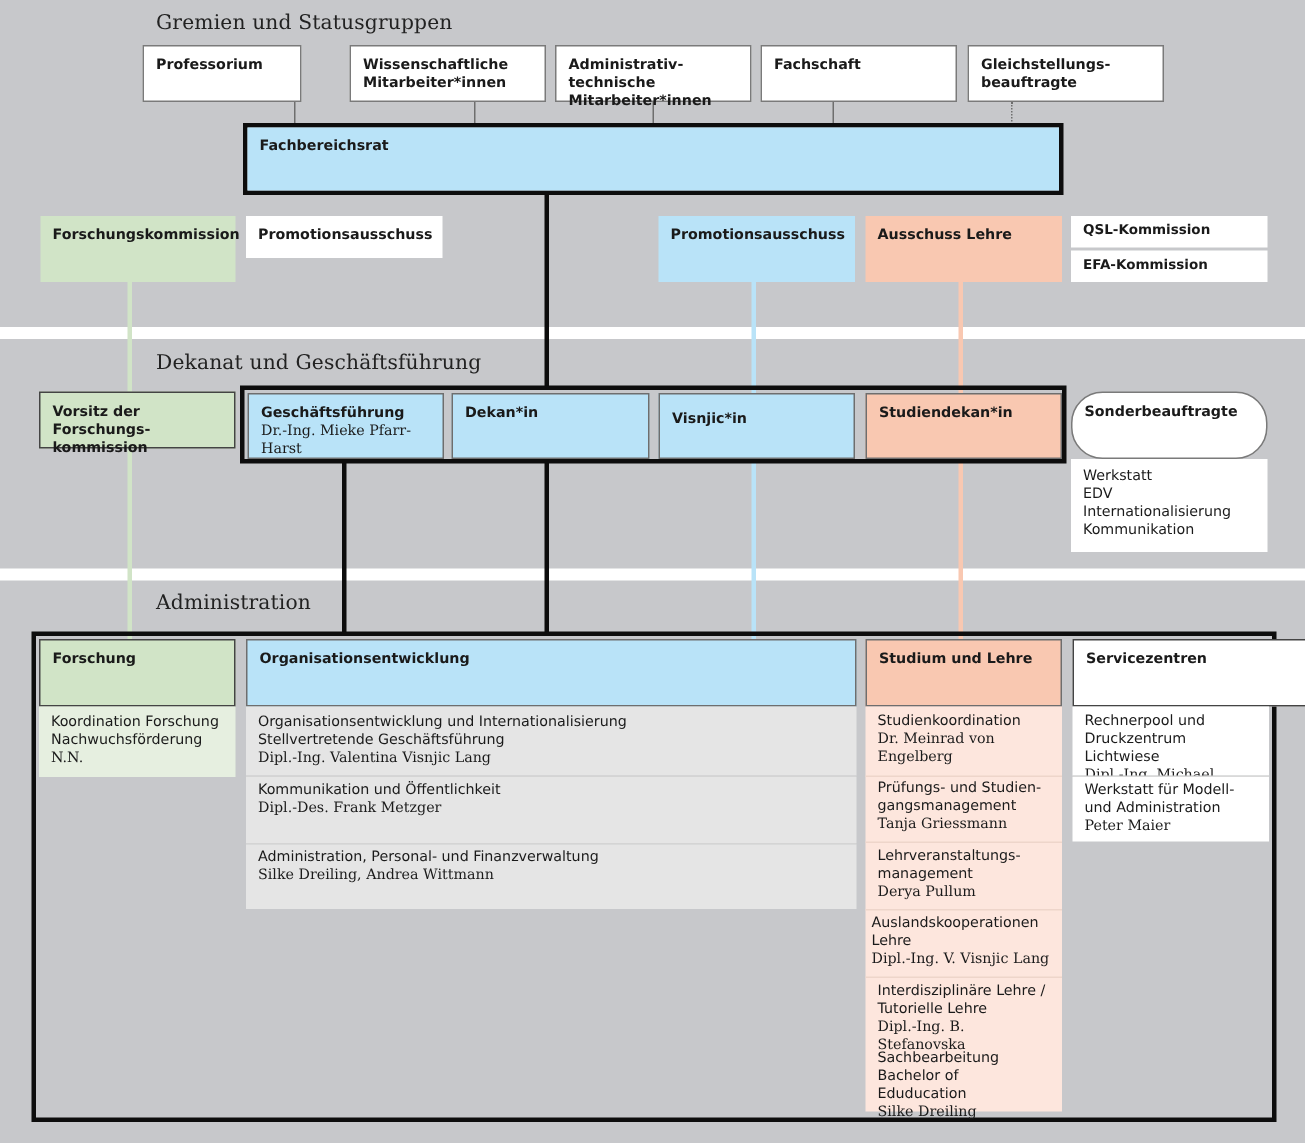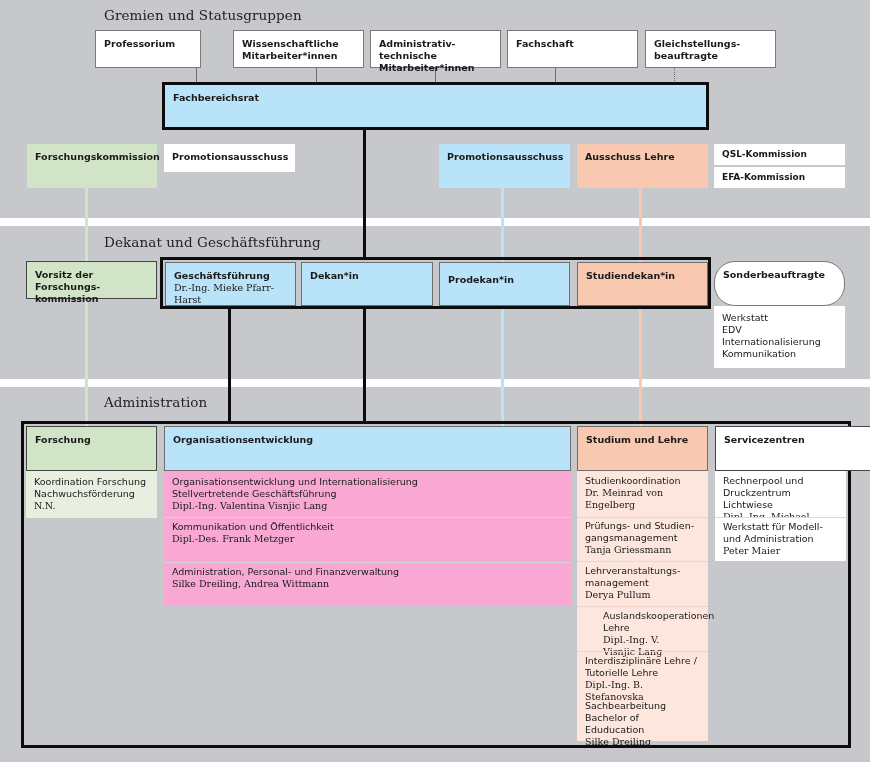--- a/index.html
+++ b/index.html
@@ -14,21 +14,21 @@
   .box .n { font-family: "DejaVu Serif", "Liberation Serif", serif; font-size: 9.5px; display: block; }
   .box .l { display: block; }
 
   .white { background: #ffffff; border: 1px solid #7a7a7a; }
   .white-nb { background: #ffffff; }
   .blue { background: #b9e3f8; border: 1px solid #6e6e6e; }
   .green { background: #d1e4c7; }
   .green-b { background: #d1e4c7; border: 1px solid #444; }
   .salmon { background: #f9c8b1; }
   .salmon-b { background: #f9c8b1; border: 1px solid #6e6e6e; }
-  .lightblue { background: #f9a8d4; }
+  .lightblue { background: #e5e5e5; }
   .lightgreen { background: #e6efe0; }
   .lightsalmon { background: #fde6dd; }
 
   .thick { position: absolute; border: 3px solid #0d0d0d; }
   .vline { position: absolute; }
 
   .row-sep { position: absolute; height: 1px; background: #d4d4d4; }
 </style>
 </head>
 <body>
@@ -104,21 +104,21 @@
 
 <div class="thick" style="left:160px; top:257px; width:551px; height:52px;"></div>
 <div class="box blue" style="left:165px; top:262px; width:131px; height:44px;">
   <span class="t">Geschäftsführung</span>
   <span class="n">Dr.-Ing. Mieke Pfarr-Harst</span>
 </div>
 <div class="box blue" style="left:301px; top:262px; width:132px; height:44px;">
   <span class="t">Dekan*in</span>
 </div>
 <div class="box blue" style="left:439px; top:262px; width:131px; height:44px;">
-  <span class="t" style="padding-top:4px;">Prodekan*in</span>
+  <span class="t" style="padding-top:4px;">Visnjic*in</span>
 </div>
 <div class="box salmon-b" style="left:577px; top:262px; width:131px; height:44px;">
   <span class="t">Studiendekan*in</span>
 </div>
 
 <div class="box white" style="left:714px; top:261px; width:131px; height:45px;border-radius:21px;">
   <span class="t">Sonderbeauftragte</span>
 </div>
 <div class="box white-nb" style="left:714px; top:306px; width:131px; height:62px; padding:6px 8px;">
   <span class="l">Werkstatt</span>
@@ -173,21 +173,21 @@
   <span class="l">gangsmanagement</span>
   <span class="n">Tanja Griessmann</span>
 </div>
 <div class="row-sep" style="left:577px; top:561px; width:131px; background:#eed5ca;"></div>
 <div class="box" style="left:577px; top:562px; width:131px; height:44px; padding:3px 8px;">
   <span class="l">Lehrveranstaltungs-</span>
   <span class="l">management</span>
   <span class="n">Derya Pullum</span>
 </div>
 <div class="row-sep" style="left:577px; top:606px; width:131px; background:#eed5ca;"></div>
-<div class="box" style="left:577px; top:607px; width:133px; height:44px; padding:3px 26px;">
+<div class="box" style="left:577px; top:607px; width:133px; height:44px; padding:3px 4px;">
   <span class="l">Auslandskooperationen</span>
   <span class="l">Lehre</span>
   <span class="n">Dipl.-Ing. V. Visnjic Lang</span>
 </div>
 <div class="row-sep" style="left:577px; top:651px; width:131px; background:#eed5ca;"></div>
 <div class="box" style="left:577px; top:652px; width:131px; height:44px; padding:3px 8px;">
   <span class="l">Interdisziplinäre Lehre /</span>
   <span class="l">Tutorielle Lehre</span>
   <span class="n">Dipl.-Ing. B. Stefanovska</span>
 </div>

